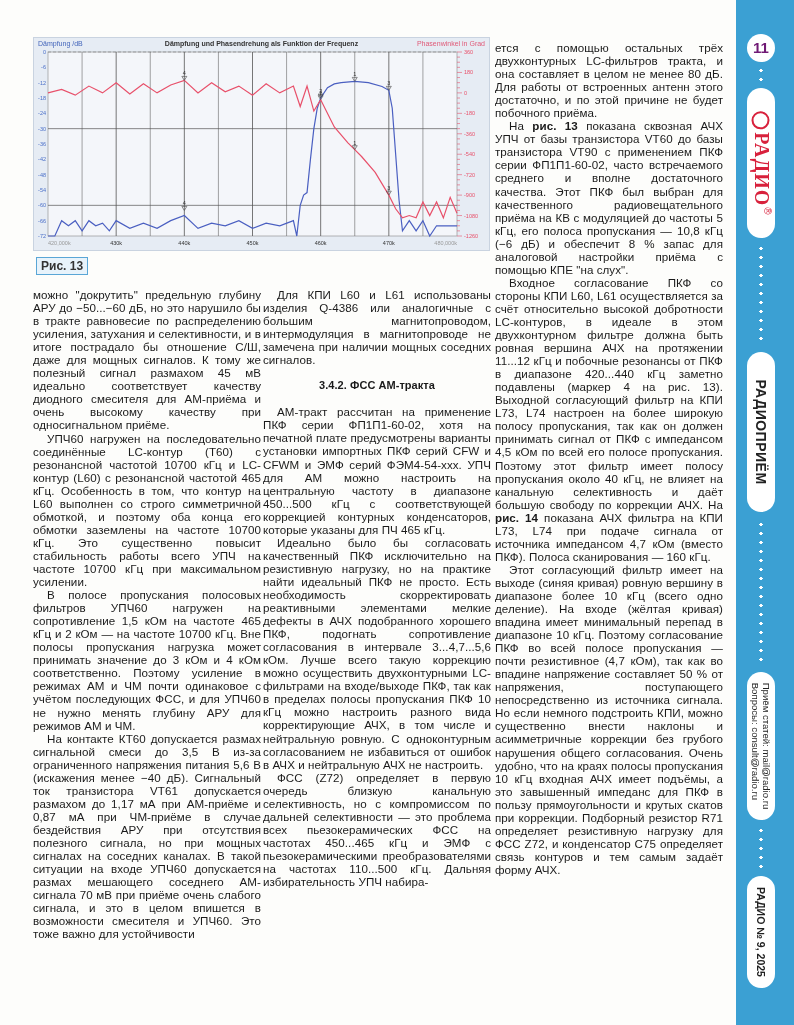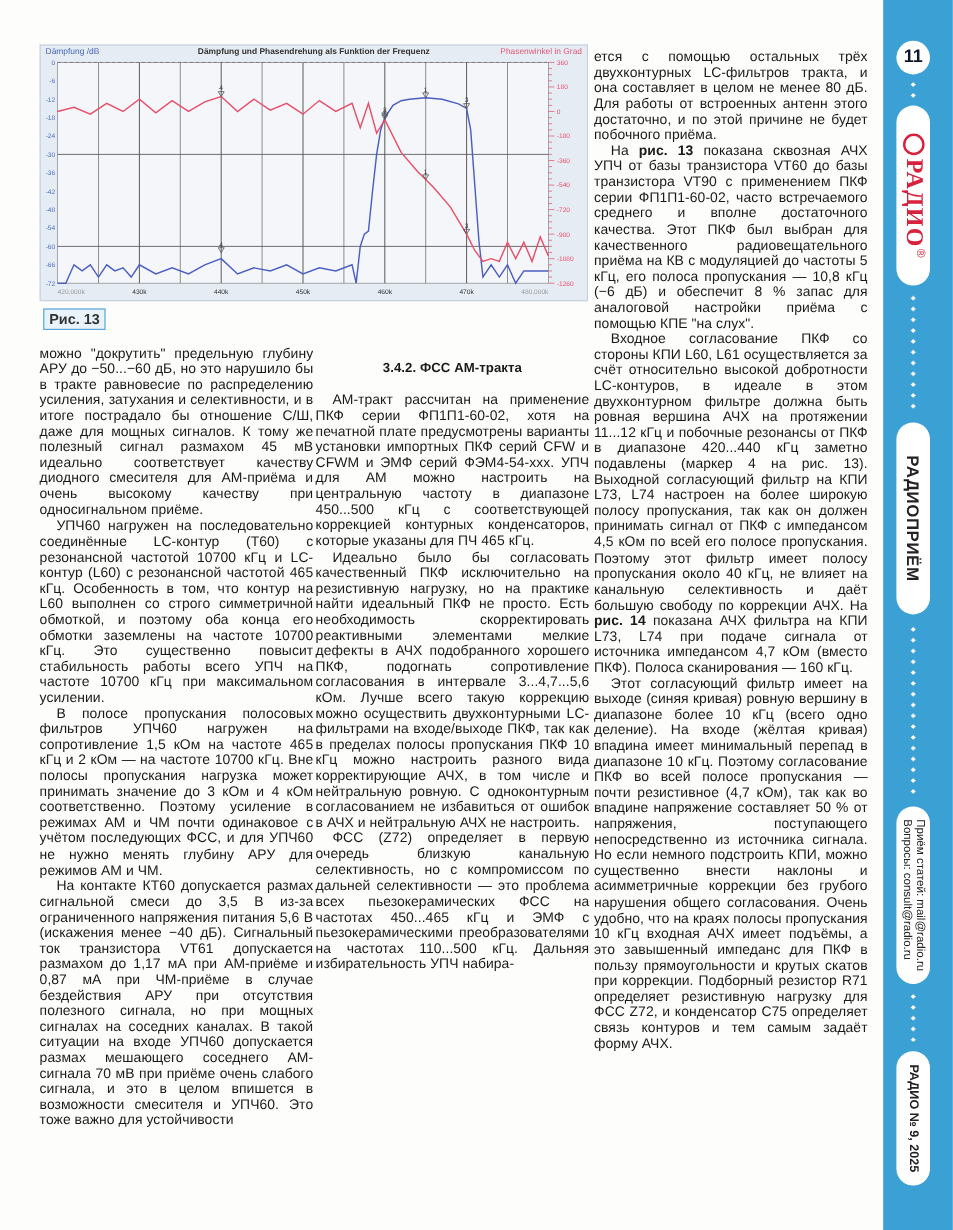--- a/index.html
+++ b/index.html
@@ -45,21 +45,21 @@
   b.ref { font-weight:bold; }
   
   .sidebar {
     position:absolute; left:730px; top:0; width:64px; height:1025px;
     background:#3ba0d3;
   }
   .sidebar .edge { position:absolute; left:0; top:0; width:6px; height:100%; background:#fdfdfb; }
   .page-num {
     position:absolute; left:747px; top:34px; width:28px; height:28px;
     border-radius:50%; background:#fff; text-align:center; line-height:28px;
-    font-weight:bold; font-size:15px; color:#0f172a;
+    font-weight:bold; font-size:15px; color:#701a75;
   }
   .dots {
     position:absolute; left:759px; width:4px;
     background-image:radial-gradient(circle, #fff 1.6px, transparent 1.8px);
     background-size:4px 9px; background-repeat:repeat-y;
   }
   .pill {
     position:absolute; left:747px; width:28px; background:#fff; border-radius:14px;
   }
   .pill .vtext {
@@ -198,20 +198,21 @@
 <div class="fig-caption">Рис. 13</div>
 
 <div class="col col1">
   <p class="noindent">можно "докрутить" предельную глубину АРУ до −50...−60 дБ, но это нарушило бы в тракте равновесие по распределению усиления, затухания и селективности, и в итоге пострадало бы отношение С/Ш, даже для мощных сигналов. К тому же полезный сигнал размахом 45 мВ идеально соответствует качеству диодного смесителя для АМ-приёма и очень высокому качеству при односигнальном приёме.</p>
   <p>УПЧ60 нагружен на последовательно соединённые LC-контур (Т60) с резонансной частотой 10700 кГц и LC-контур (L60) с резонансной частотой 465 кГц. Особенность в том, что контур на L60 выполнен со строго симметричной обмоткой, и поэтому оба конца его обмотки заземлены на частоте 10700 кГц. Это существенно повысит стабильность работы всего УПЧ на частоте 10700 кГц при максимальном усилении.</p>
   <p>В полосе пропускания полосовых фильтров УПЧ60 нагружен на сопротивление 1,5 кОм на частоте 465 кГц и 2 кОм — на частоте 10700 кГц. Вне полосы пропускания нагрузка может принимать значение до 3 кОм и 4 кОм соответственно. Поэтому усиление в режимах АМ и ЧМ почти одинаковое с учётом последующих ФСС, и для УПЧ60 не нужно менять глубину АРУ для режимов АМ и ЧМ.</p>
   <p>На контакте КТ60 допускается размах сигнальной смеси до 3,5 В из-за ограниченного напряжения питания 5,6 В (искажения менее −40 дБ). Сигнальный ток транзистора VT61 допускается размахом до 1,17 мА при АМ-приёме и 0,87 мА при ЧМ-приёме в случае бездействия АРУ при отсутствия полезного сигнала, но при мощных сигналах на соседних каналах. В такой ситуации на входе УПЧ60 допускается размах мешающего соседнего АМ-сигнала 70 мВ при приёме очень слабого сигнала, и это в целом впишется в возможности смесителя и УПЧ60. Это тоже важно для устойчивости</p>
 </div>
 
 <div class="col col2">
+  <p>Для КПИ L60 и L61 использованы изделия Q-4386 или аналогичные с большим магнитопроводом, интермодуляция в магнитопроводе не замечена при наличии мощных соседних сигналов.</p>
   <div class="section-heading">3.4.2. ФСС АМ-тракта</div>
   <p>АМ-тракт рассчитан на применение ПКФ серии ФП1П1-60-02, хотя на печатной плате предусмотрены варианты установки импортных ПКФ серий CFW и CFWM и ЭМФ серий ФЭМ4-54-ххх. УПЧ для АМ можно настроить на центральную частоту в диапазоне 450...500 кГц с соответствующей коррекцией контурных конденсаторов, которые указаны для ПЧ 465 кГц.</p>
   <p>Идеально было бы согласовать качественный ПКФ исключительно на резистивную нагрузку, но на практике найти идеальный ПКФ не просто. Есть необходимость скорректировать реактивными элементами мелкие дефекты в АЧХ подобранного хорошего ПКФ, подогнать сопротивление согласования в интервале 3...4,7...5,6 кОм. Лучше всего такую коррекцию можно осуществить двухконтурными LC-фильтрами на входе/выходе ПКФ, так как в пределах полосы пропускания ПКФ 10 кГц можно настроить разного вида корректирующие АЧХ, в том числе и нейтральную ровную. С одноконтурным согласованием не избавиться от ошибок в АЧХ и нейтральную АЧХ не настроить.</p>
   <p>ФСС (Z72) определяет в первую очередь близкую канальную селективность, но с компромиссом по дальней селективности — это проблема всех пьезокерамических ФСС на частотах 450...465 кГц и ЭМФ с пьезокерамическими преобразователями на частотах 110...500 кГц. Дальняя избирательность УПЧ набира-</p>
 </div>
 
 <div class="col col3">
   <p class="noindent">ется с помощью остальных трёх двухконтурных LC-фильтров тракта, и она составляет в целом не менее 80 дБ. Для работы от встроенных антенн этого достаточно, и по этой причине не будет побочного приёма.</p>
   <p><span>На </span><b class="ref">рис. 13</b><span> показана сквозная АЧХ УПЧ от базы транзистора VT60 до базы транзистора VT90 с применением ПКФ серии ФП1П1-60-02, часто встречаемого среднего и вполне достаточного качества. Этот ПКФ был выбран для качественного радиовещательного приёма на КВ с модуляцией до частоты 5 кГц, его полоса пропускания — 10,8 кГц (−6 дБ) и обеспечит 8 % запас для аналоговой настройки приёма с помощью КПЕ "на слух".</span></p>
   <p><span>Входное согласование ПКФ со стороны КПИ L60, L61 осуществляется за счёт относительно высокой добротности LC-контуров, в идеале в этом двухконтурном фильтре должна быть ровная вершина АЧХ на протяжении 11...12 кГц и побочные резонансы от ПКФ в диапазоне 420...440 кГц заметно подавлены (маркер 4 на рис. 13). Выходной согласующий фильтр на КПИ L73, L74 настроен на более широкую полосу пропускания, так как он должен принимать сигнал от ПКФ с импедансом 4,5 кОм по всей его полосе пропускания. Поэтому этот фильтр имеет полосу пропускания около 40 кГц, не влияет на канальную селективность и даёт большую свободу по коррекции АЧХ. На </span><b class="ref">рис. 14</b><span> показана АЧХ фильтра на КПИ L73, L74 при подаче сигнала от источника импедансом 4,7 кОм (вместо ПКФ). Полоса сканирования — 160 кГц.</span></p>

